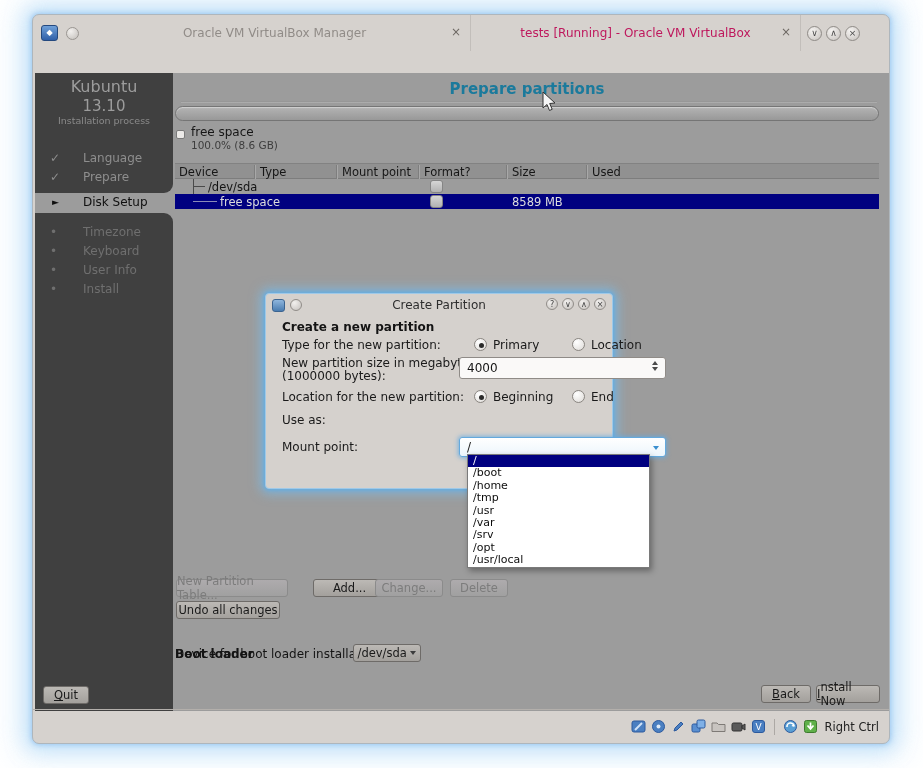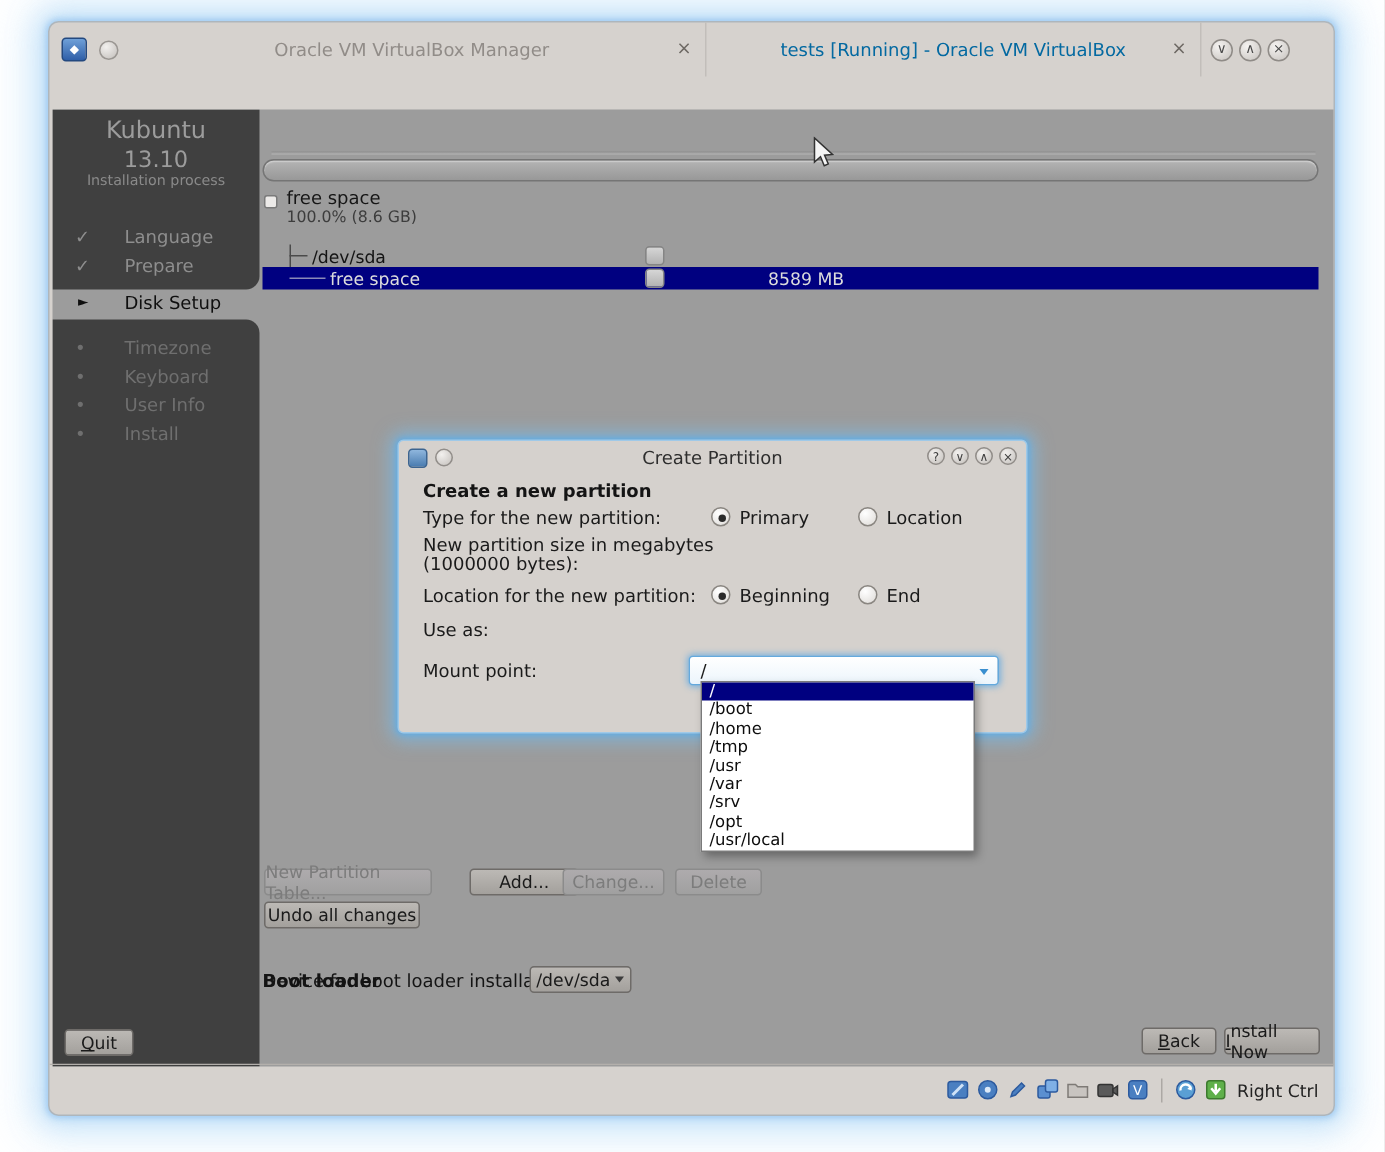--- a/index.html
+++ b/index.html
@@ -16,21 +16,21 @@
   .vbox-logo { width:17px; height:16px; margin-left:8px; border-radius:3px;
     background:linear-gradient(#6fa0d8,#2f5fa8); border:1px solid #24497f;
     color:#fff; font-size:8px; line-height:14px; text-align:center; }
   .tb-circle { width:13px; height:13px; border-radius:50%; margin-left:8px;
     background:radial-gradient(circle at 35% 30%, #f2f0ee, #c2beba); border:1px solid #9a9playa6a2; border:1px solid #9a9692; }
   .tab { height:36px; display:flex; align-items:center; justify-content:center; position:relative; }
   .tab1 { width:392px; border-right:1px solid #c2beba; }
   .tab2 { width:330px; border-right:1px solid #c2beba; }
   .tab-label { font-size:12px; }
   .tab1 .tab-label { color:#918c88; }
-  .tab2 .tab-label { color:#0369a1; }
+  .tab2 .tab-label { color:#be185d; }
   .tab-close { position:absolute; right:9px; top:10px; font-size:12px; color:#6d6863; line-height:14px; }
   .win-controls { display:flex; gap:4px; margin-left:6px; }
   .circle-btn { width:15px; height:15px; border-radius:50%;
     background:radial-gradient(circle at 35% 30%, #f5f3f1, #c6c2be); border:1px solid #8f8b87;
     font-size:9px; color:#4a4a4a; text-align:center; line-height:13px; }
 
   
   .menubar { position:absolute; left:0; top:36px; right:0; height:22px; display:flex; align-items:center; padding-left:8px; }
   .menu-item { font-size:12px; color:#1c1c1c; padding:0 9px; }
 
@@ -85,21 +85,21 @@
     display:flex; align-items:center; justify-content:center; }
   .gbtn.disabled { color:#7c7c7c; border-color:#8b8b8b; background:linear-gradient(#aeabad,#a0a0a0); }
   .accel { text-decoration:underline; }
 
   .bl-heading { position:absolute; left:140px; top:554px; font-size:12px; font-weight:bold; color:#141414;margin-top:20px; }
   .bl-label { position:absolute; left:140px; top:574px; font-size:12px; color:#141414; }
   .chev { display:inline-block; width:0; height:0; border-left:3.5px solid transparent;
     border-right:3.5px solid transparent; border-top:4px solid #3c3c3c; }
 
   
-  .dialog { position:absolute; left:230px; top:220px; width:420px; height:196px;
+  .dialog { position:absolute; left:230px; top:220px; width:348px; height:196px;
     background:#d5d1cd; border-radius:4px; border:1px solid #9fc9e8;
     box-shadow:0 0 4px 1px rgba(90,170,230,.9), 0 0 11px 5px rgba(120,190,240,.65); z-index:5; }
   .dlg-titlebar { position:absolute; left:0; top:0; right:0; height:22px; display:flex; align-items:center; }
   .dlg-icon { width:13px; height:13px; margin-left:6px; border-radius:3px;
     background:linear-gradient(#8fb6dd,#4a7cb0); border:1px solid #3c6490; }
   .dlg-circle { width:12px; height:12px; border-radius:50%; margin-left:5px;
     background:radial-gradient(circle at 35% 30%, #f2f0ee, #c4c0bc); border:1px solid #918d89;
     font-size:8px; color:#3f3f3f; text-align:center; line-height:11px; }
   .dlg-title { position:absolute; left:0; right:0; top:4px; text-align:center; font-size:12px; color:#2e2e2e; }
   .dlg-controls { position:absolute; right:6px; top:4px; display:flex; gap:4px; }
@@ -204,27 +204,41 @@
         <div class="step step-todo" style="top:50px">
           <span class="mk">•</span>
           <span class="lb">User Info</span>
         </div>
         <div class="step step-todo" style="top:69px">
           <span class="mk">•</span>
           <span class="lb">Install</span>
         </div>
       </div>
 
+      <div class="page-title">Prepare partitions</div>
       <div class="title-sep"></div>
       <div class="part-bar"></div>
       <div class="legend-box"></div>
       <div class="legend-label">free space</div>
       <div class="legend-detail">100.0% (8.6 GB)</div>
 
       <div class="ptable">
+        <div class="thead">
+          <span class="th" style="left:4px">Device</span>
+          <span class="th" style="left:85px">Type</span>
+          <span class="th" style="left:167px">Mount point</span>
+          <span class="th" style="left:249px">Format?</span>
+          <span class="th" style="left:337px">Size</span>
+          <span class="th" style="left:417px">Used</span>
+          <span class="col-sep" style="left:79px"></span>
+          <span class="col-sep" style="left:161px"></span>
+          <span class="col-sep" style="left:243px"></span>
+          <span class="col-sep" style="left:331px"></span>
+          <span class="col-sep" style="left:411px"></span>
+        </div>
         <div class="trow">
           <span class="tree-v"></span>
           <span class="tree-h" style="left:18px; top:7px; width:12px"></span>
           <span class="cell" style="left:33px">/dev/sda</span>
           <span class="cbox"></span>
         </div>
         <div class="trow trow-sel">
           <span class="tree-h" style="left:18px; top:7px; width:24px; background:#8a8ab8"></span>
           <span class="cell" style="left:45px">free space</span>
           <span class="cbox"></span>
@@ -273,20 +287,27 @@
         <div class="dlg-heading">Create a new partition</div>
 
         <div class="dlg-label" style="top:44px">Type for the new partition:</div>
         <span class="radio checked" style="left:208px; top:44px"></span>
         <span class="radio-label" style="left:227px; top:44px">Primary</span>
         <span class="radio" style="left:306px; top:44px"></span>
         <span class="radio-label" style="left:325px; top:44px">Location</span>
 
         <div class="dlg-label" style="top:62px">New partition size in megabytes</div>
         <div class="dlg-label" style="top:75px">(1000000 bytes):</div>
+        <div class="spinbox">
+          <span class="spin-value">4000</span>
+          <span class="spinner">
+              <span class="tri-up"></span>
+              <span class="tri-dn"></span>
+            </span>
+        </div>
 
         <div class="dlg-label" style="top:96px">Location for the new partition:</div>
         <span class="radio checked" style="left:208px; top:96px"></span>
         <span class="radio-label" style="left:227px; top:96px">Beginning</span>
         <span class="radio" style="left:306px; top:96px"></span>
         <span class="radio-label" style="left:325px; top:96px">End</span>
 
         <div class="dlg-label" style="top:119px">Use as:</div>
 
         <div class="dlg-label" style="top:146px">Mount point:</div>

